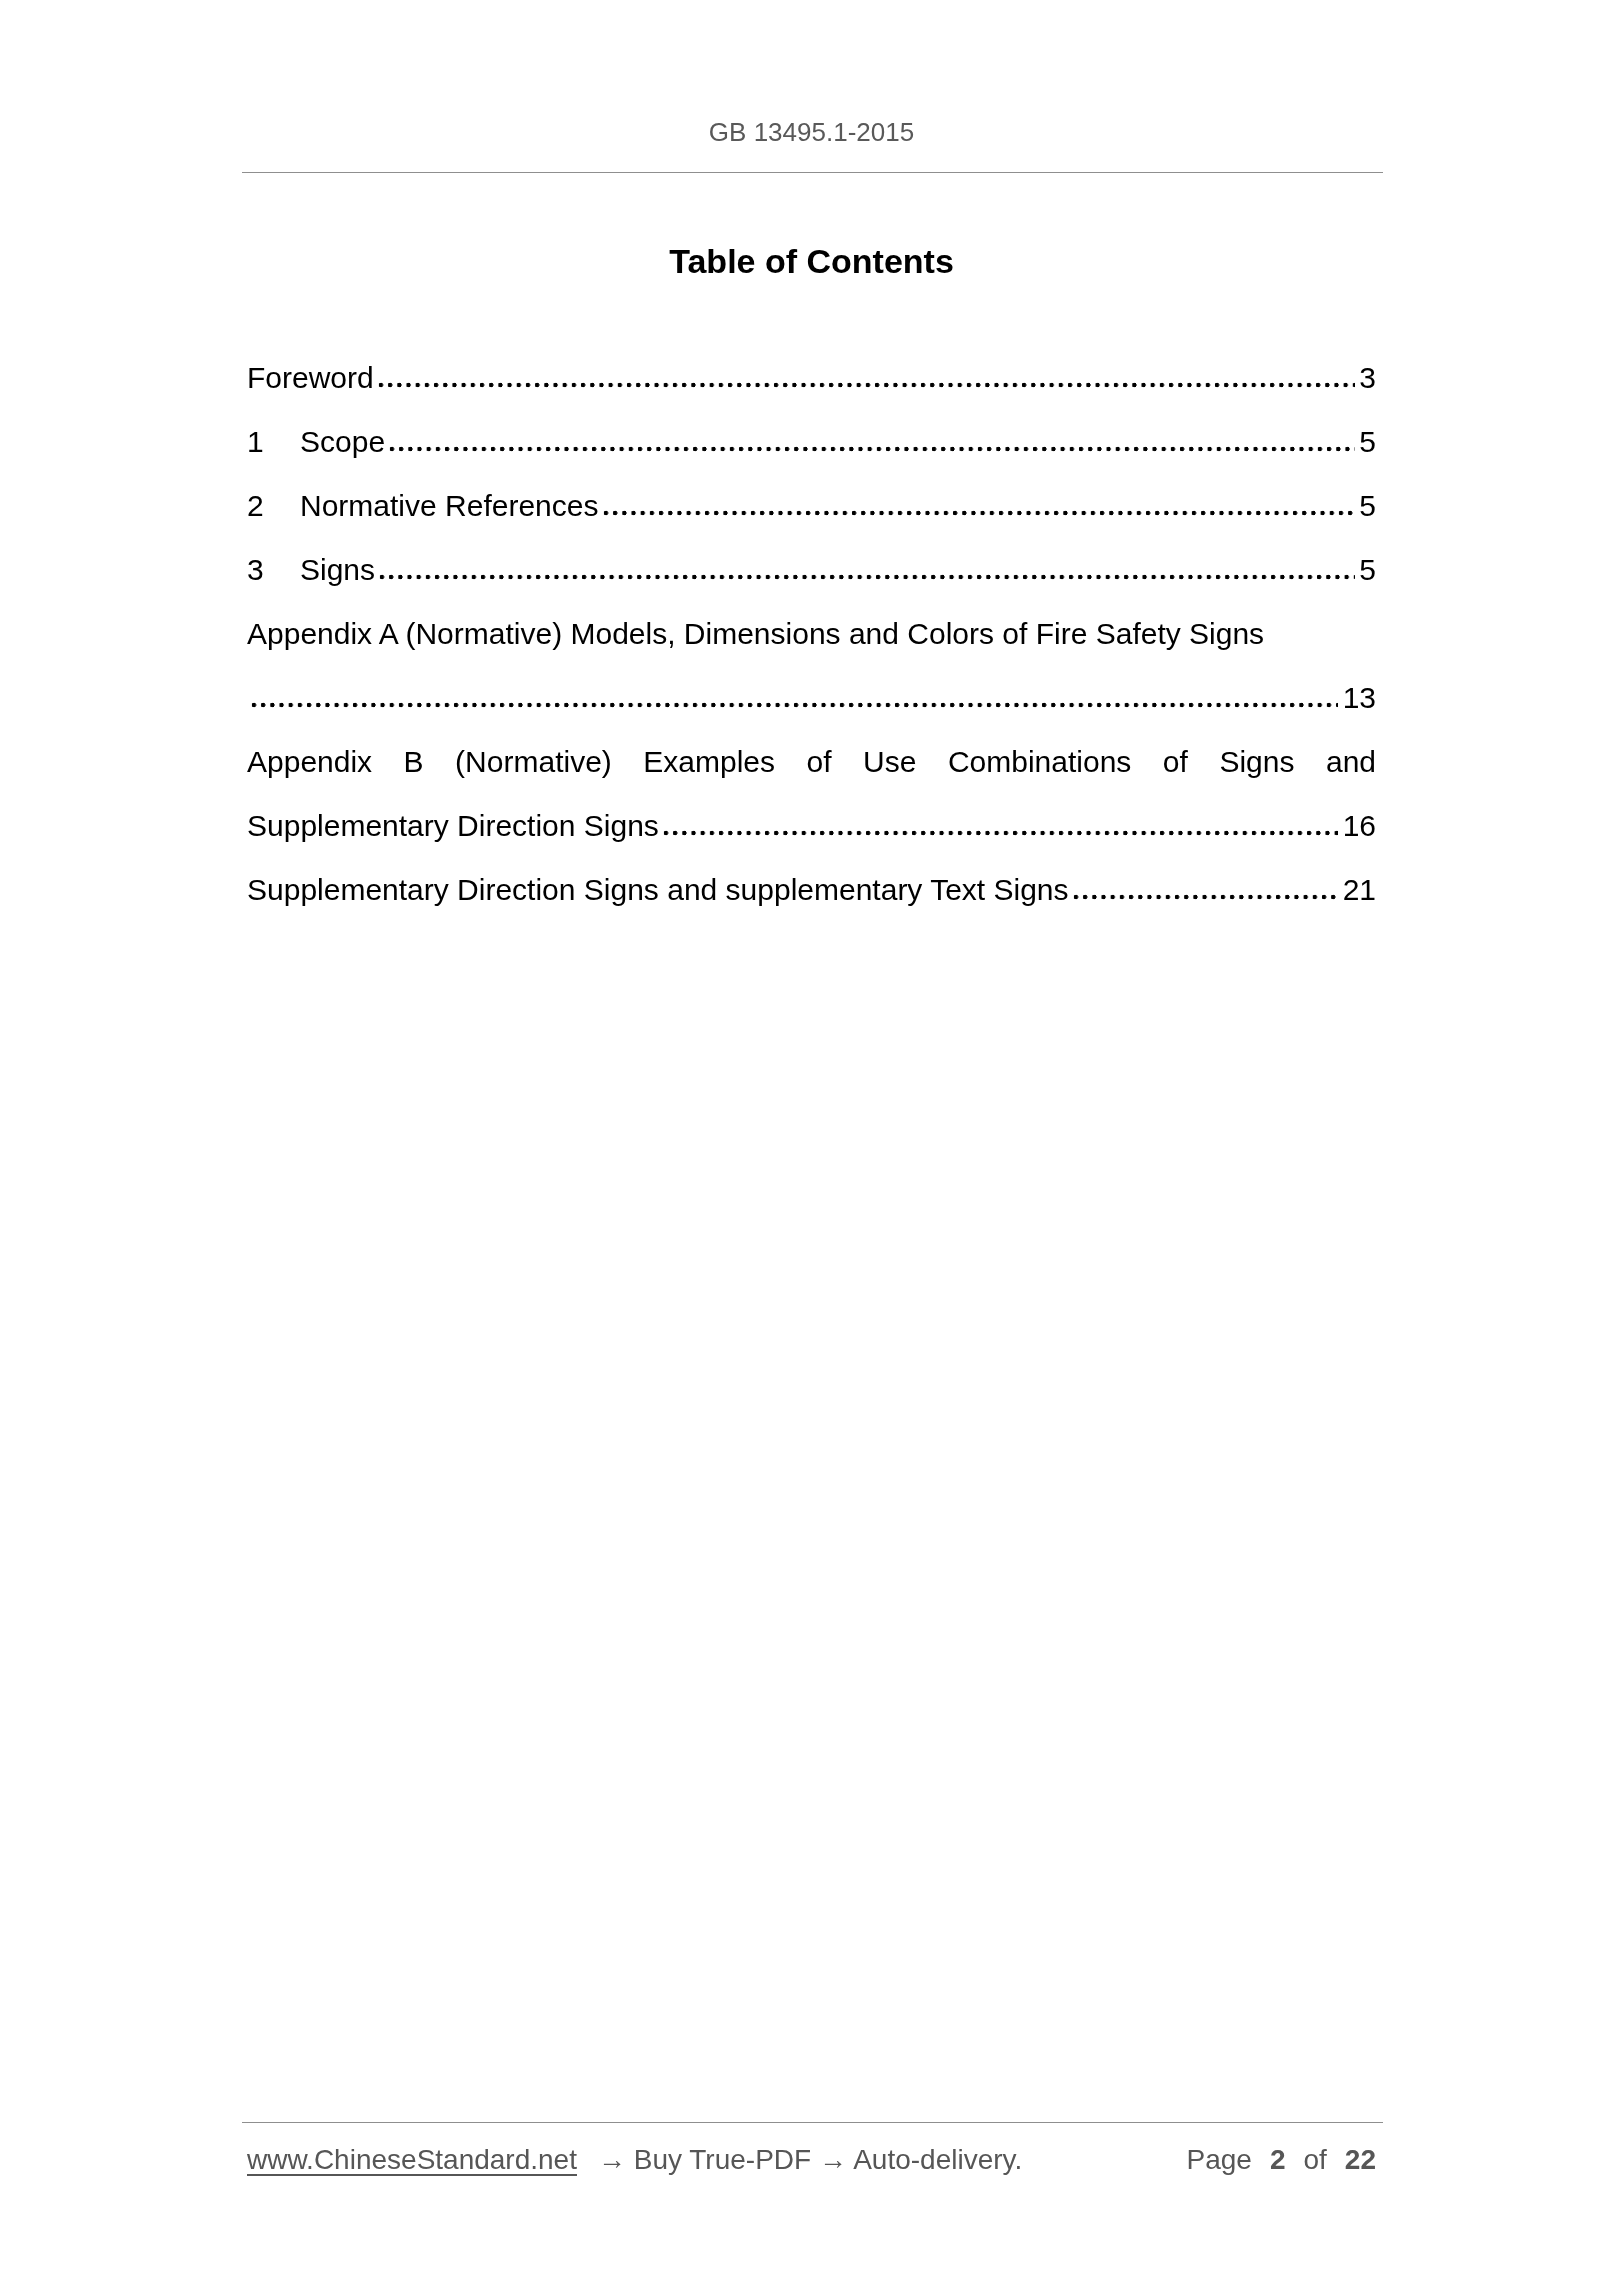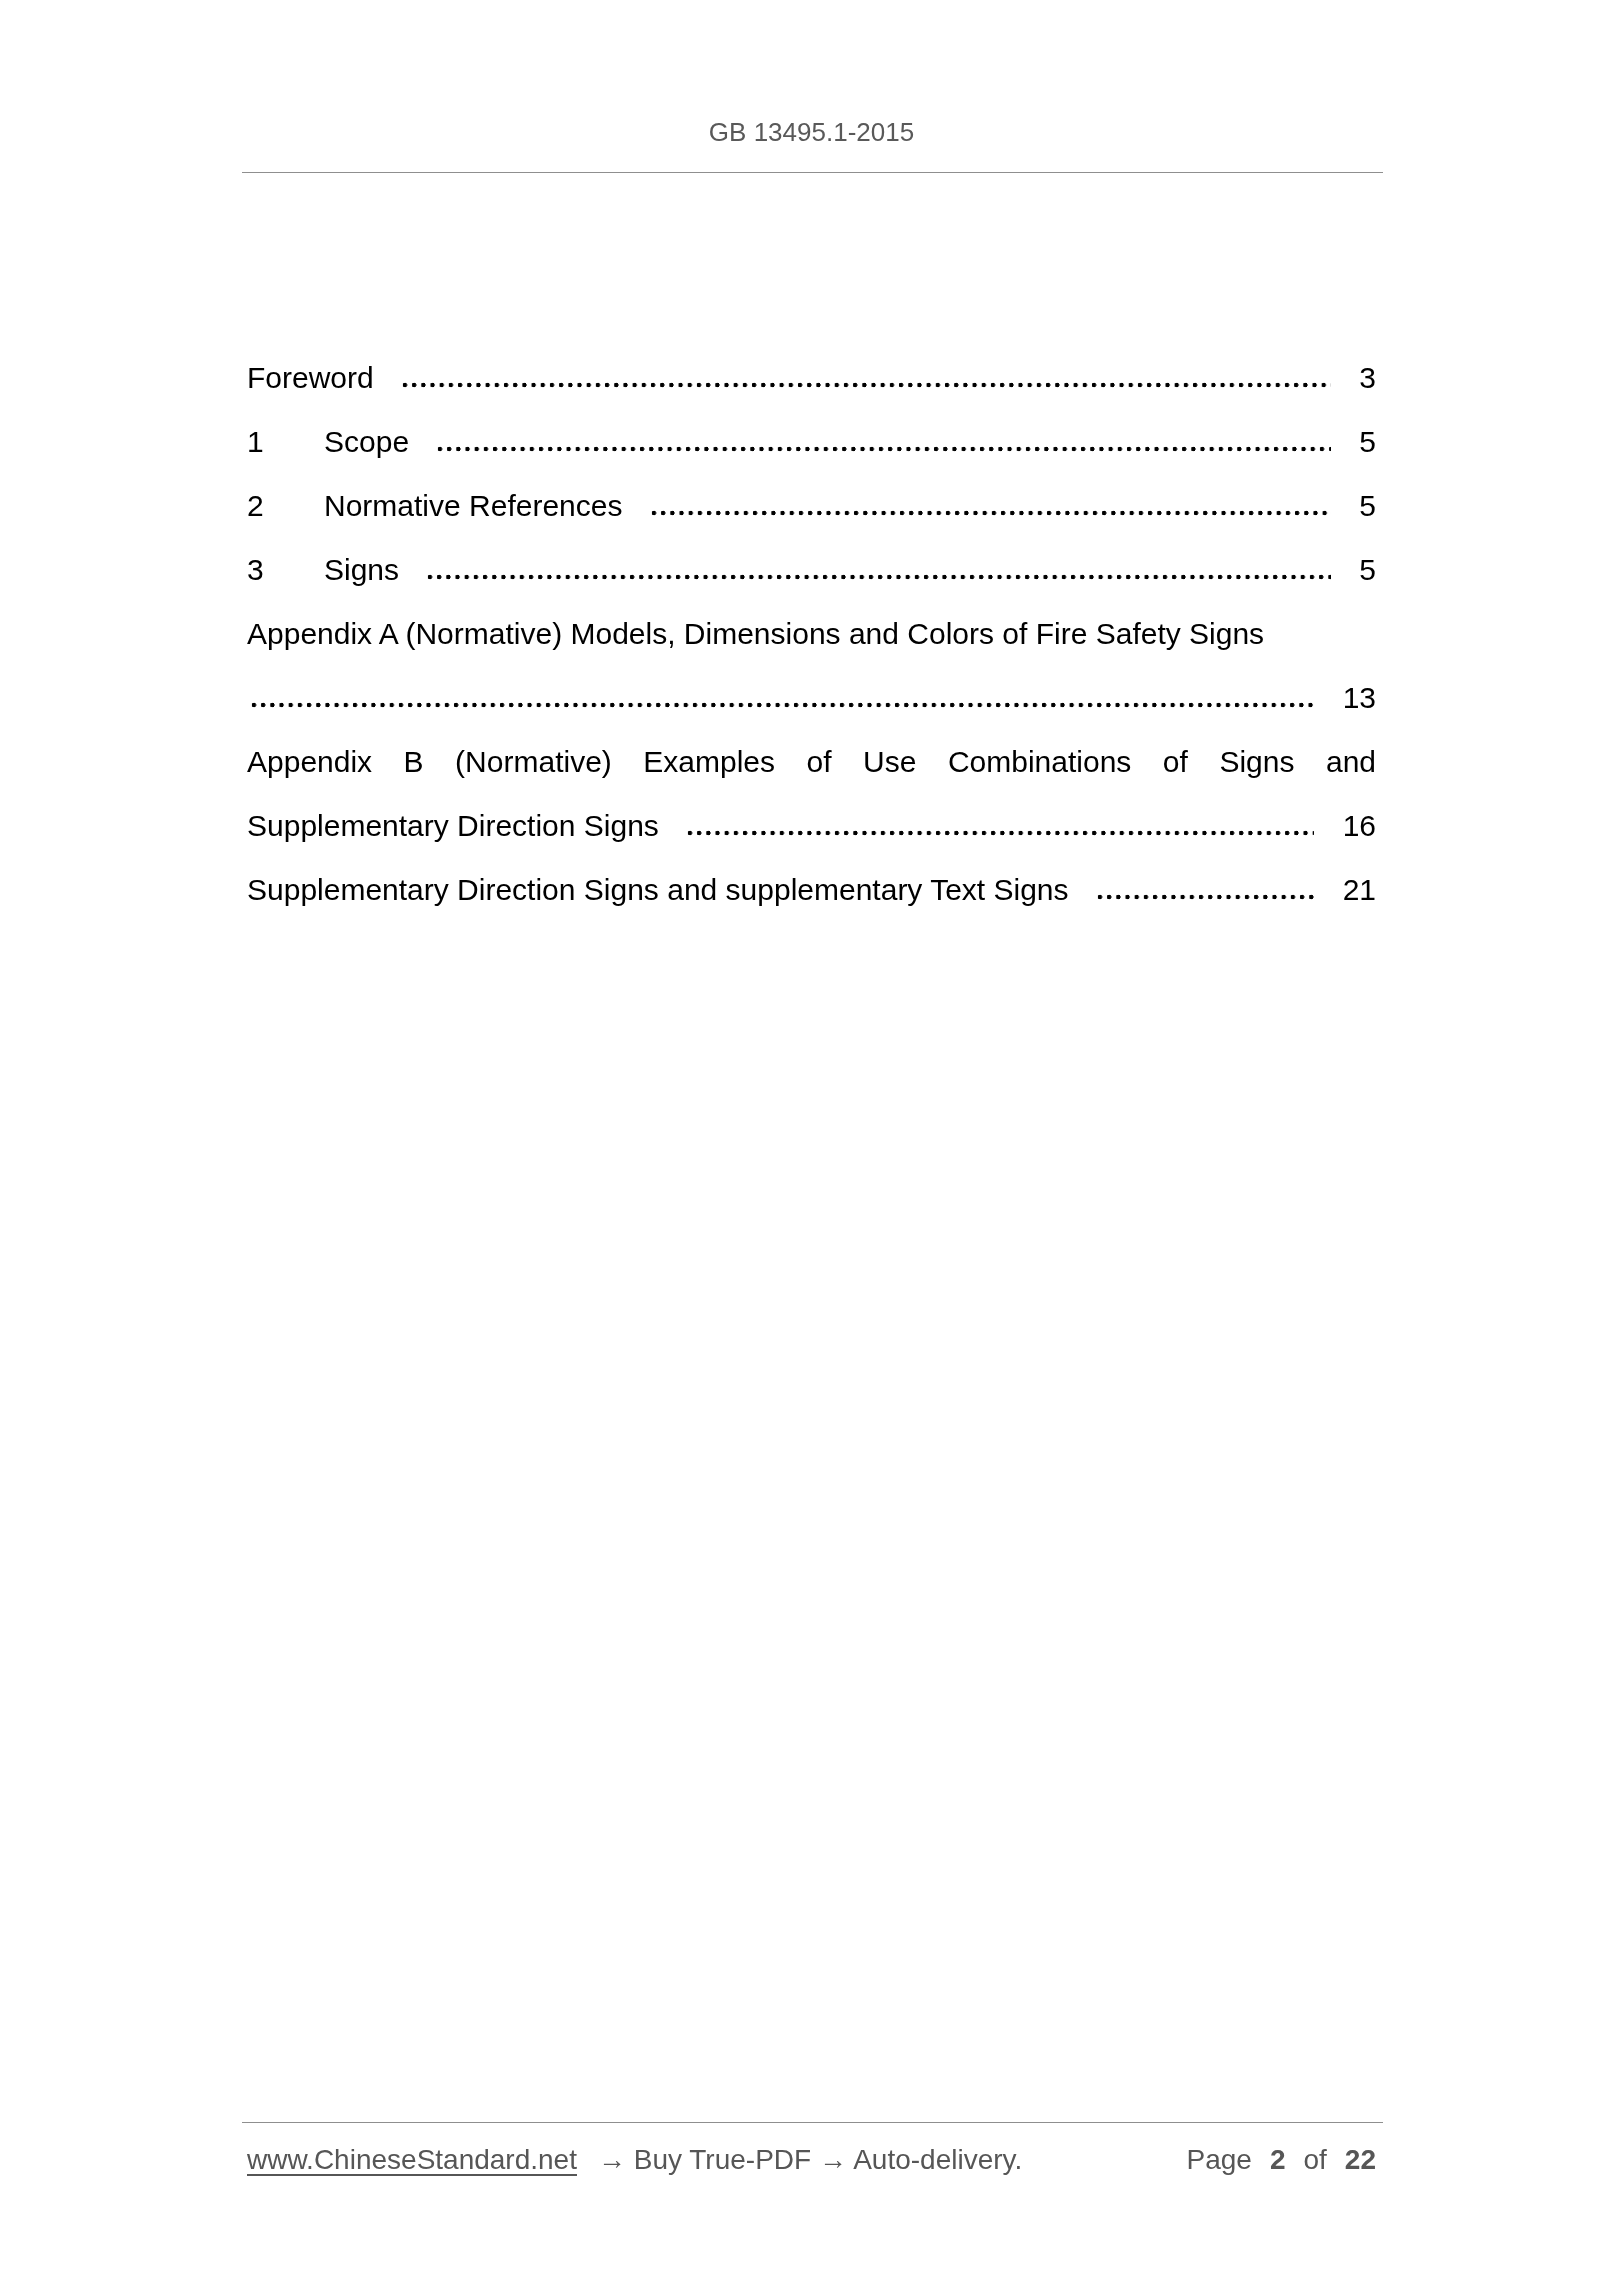--- a/index.html
+++ b/index.html
@@ -67,21 +67,20 @@
     width: 1129px;
     font-size: 30px;
     color: #000000;
   }
   .toc-row {
     display: flex;
     align-items: baseline;
     height: 64px;
     line-height: 64px;
     white-space: nowrap;
-    gap: 24px;
   }
   .toc-row.text-only {
     display: block;
     white-space: normal;
   }
   .toc-row.justify {
     text-align: justify;
     text-align-last: justify;
   }
   .toc .num {
@@ -135,20 +134,21 @@
   .footer-right b { font-weight: 700; }
 </style>
 </head>
 <body>
 
 <div class="page">
 
   <div class="doc-code">GB 13495.1-2015</div>
   <div class="rule rule-top"></div>
 
+  <div class="title">Table of Contents</div>
 
   <div class="toc">
 
     <div class="toc-row">
       <span class="label">Foreword</span>
       <span class="leader"></span>
       <span class="pagenum">3</span>
     </div>
 
     <div class="toc-row">

